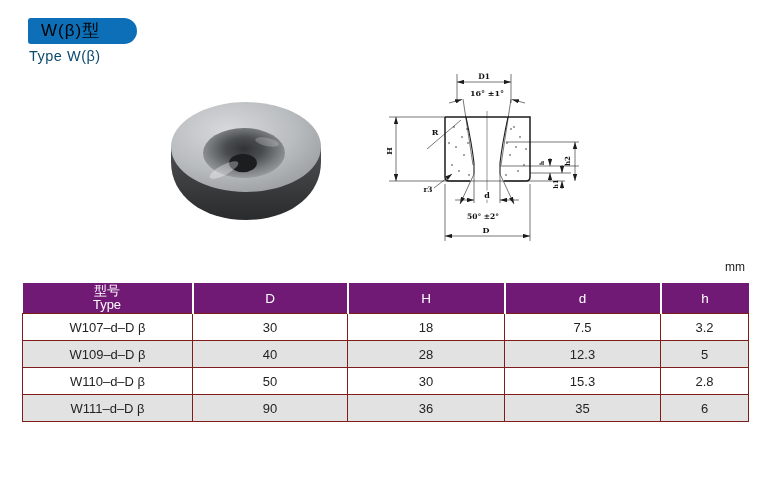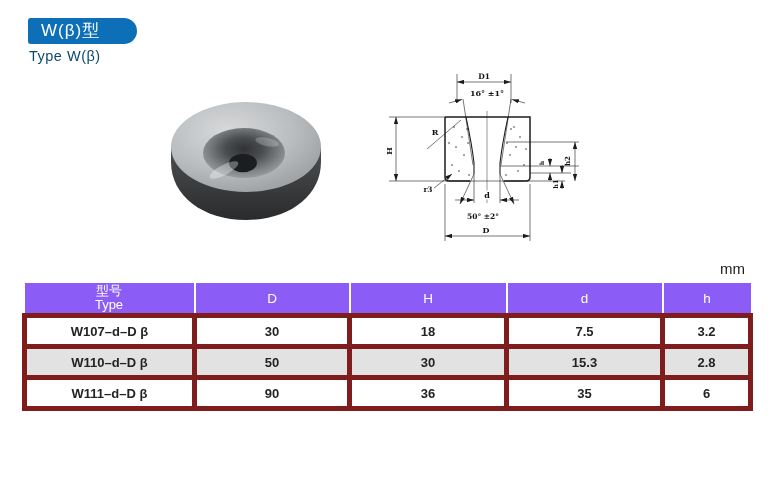--- a/index.html
+++ b/index.html
@@ -3,51 +3,51 @@
 <meta charset="utf-8">
 <style>
   html,body{margin:0;padding:0;}
   body{
     width:772px;height:490px;position:relative;overflow:hidden;background:#ffffff;
     font-family:"Liberation Sans","DejaVu Sans",sans-serif;color:#1c1c1c;
   }
   
   .badge{
     position:absolute;left:28px;top:18px;width:109px;height:26px;box-sizing:border-box;
-    background:#0d6fb8;border-radius:3px 14px 14px 3px;color:#ffffff;
+    background:#0d6fb8;border-radius:3px 14px 14px 3px;color:#000000;
     font-size:17px;line-height:26px;padding-left:13px;letter-spacing:1px;
   }
   .subtitle{position:absolute;left:29px;top:48px;font-size:14.5px;color:#0c4a6e;letter-spacing:.5px;}
   
   .photo{position:absolute;left:167px;top:90px;}
   
   .drawing{position:absolute;left:383px;top:53px;}
   .drawing line,.drawing path{stroke:#1c1c1c;fill:none;}
   .ln-body{stroke-width:1.5;}
   .ln-bore{stroke-width:1.1;}
   .ln-dim{stroke-width:0.6;}
   .ln-center{stroke-width:0.45;}
   .drawing text{font-family:"DejaVu Serif","Liberation Serif",serif;font-weight:bold;fill:#111;}
   .t8{font-size:8px;} .t75{font-size:7.5px;} .t7{font-size:7px;} .t65{font-size:6.5px;} .t6{font-size:6px;}
   #arr path{fill:#1c1c1c;stroke:none;}
   
-  .units{position:absolute;left:645px;top:260px;width:100px;text-align:right;font-size:15px;color:#1c1c1c;}
+  .units{position:absolute;left:645px;top:260px;width:100px;text-align:right;font-size:12px;color:#1c1c1c;}
   
   table.spec{
     position:absolute;left:22px;top:283px;width:726px;border-collapse:collapse;table-layout:fixed;
   }
   table.spec th{
-    background:#8b5cf6;color:#ffffff;font-weight:normal;font-size:13.5px;height:30px;
+    background:#701a75;color:#ffffff;font-weight:normal;font-size:13.5px;height:30px;
     padding:0;vertical-align:middle;
   }
   table.spec th + th{border-left:2px solid #ffffff;}
   table.spec th .two-line{line-height:14px;font-size:13px;}
   table.spec td{
-    border:5px solid #7f1d1d;height:26px;text-align:center;vertical-align:middle;
-    font-size:13px;color:#232323;padding:0;background:#ffffff;font-weight:bold;
+    border:1px solid #7f1d1d;height:26px;text-align:center;vertical-align:middle;
+    font-size:13px;color:#232323;padding:0;background:#ffffff;
   }
   table.spec tbody tr:nth-child(even) td{background:#e2e2e3;}
 </style>
 </head>
 <body>
 
 <div class="badge">
   <span>W(β)型</span>
 </div>
 <div class="subtitle">Type W(β)</div>
@@ -202,20 +202,27 @@
   </thead>
   <tbody>
     <tr>
       <td>W107–d–D β</td>
       <td>30</td>
       <td>18</td>
       <td>7.5</td>
       <td>3.2</td>
     </tr>
     <tr>
+      <td>W109–d–D β</td>
+      <td>40</td>
+      <td>28</td>
+      <td>12.3</td>
+      <td>5</td>
+    </tr>
+    <tr>
       <td>W110–d–D β</td>
       <td>50</td>
       <td>30</td>
       <td>15.3</td>
       <td>2.8</td>
     </tr>
     <tr>
       <td>W111–d–D β</td>
       <td>90</td>
       <td>36</td>

